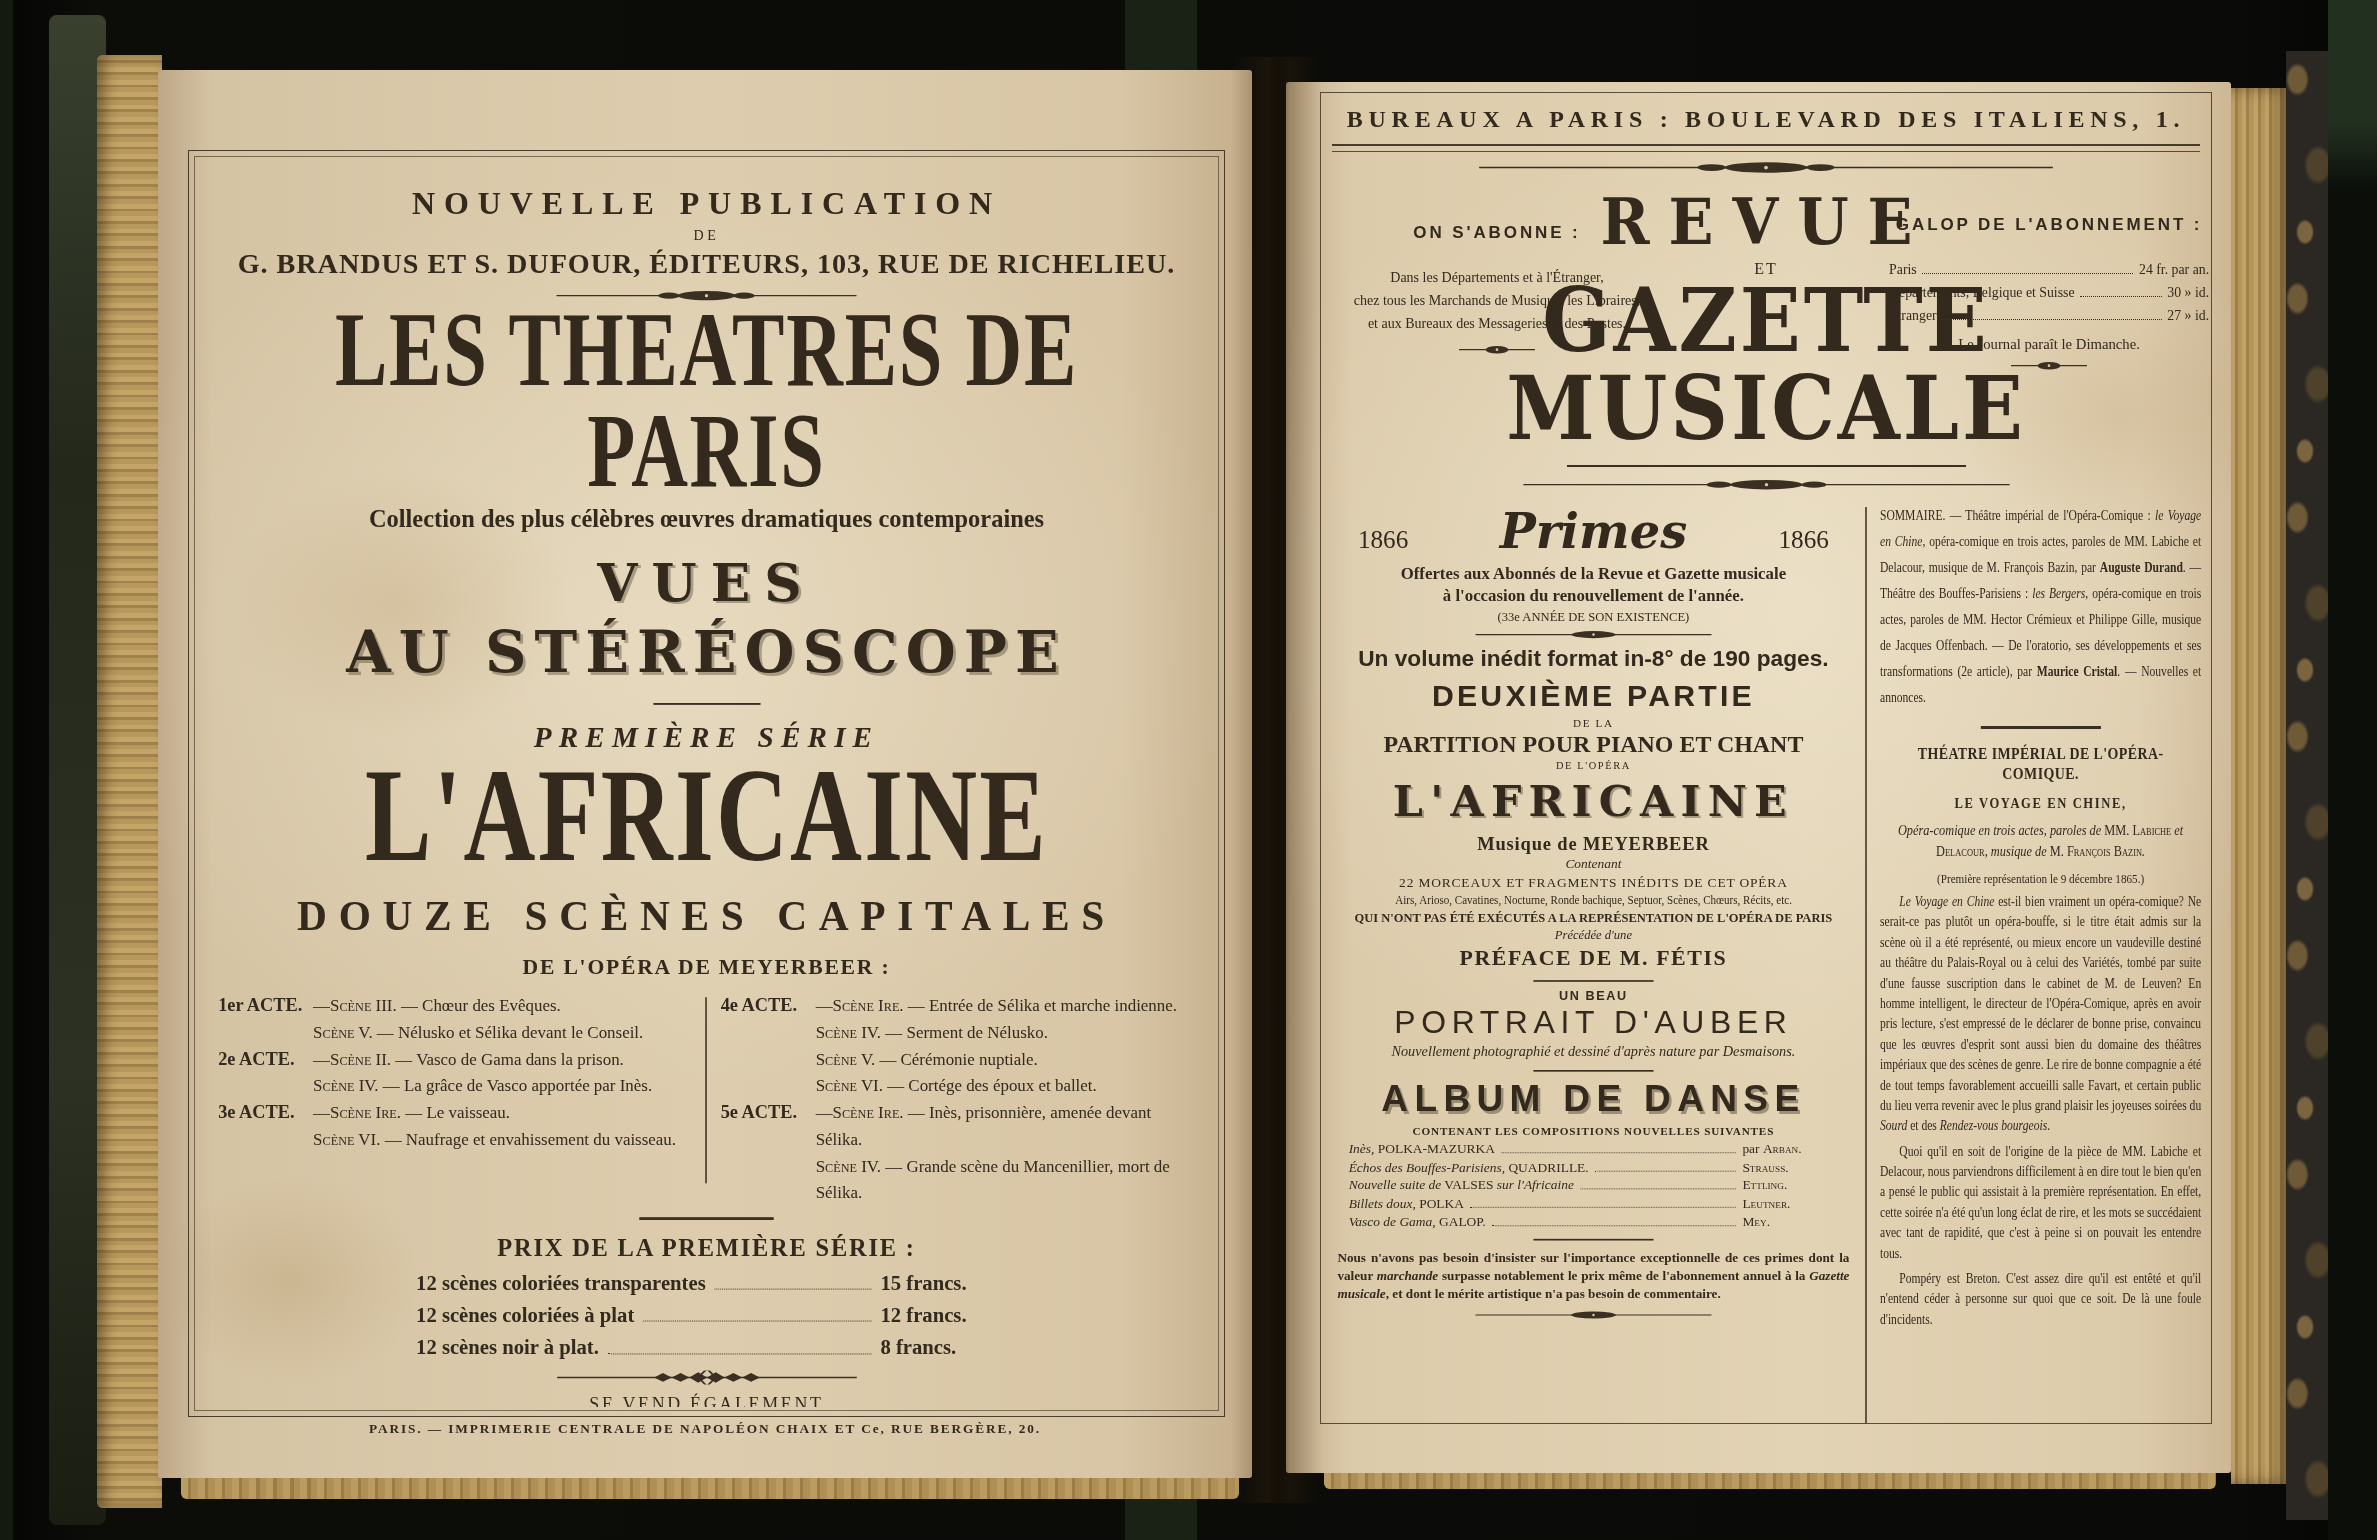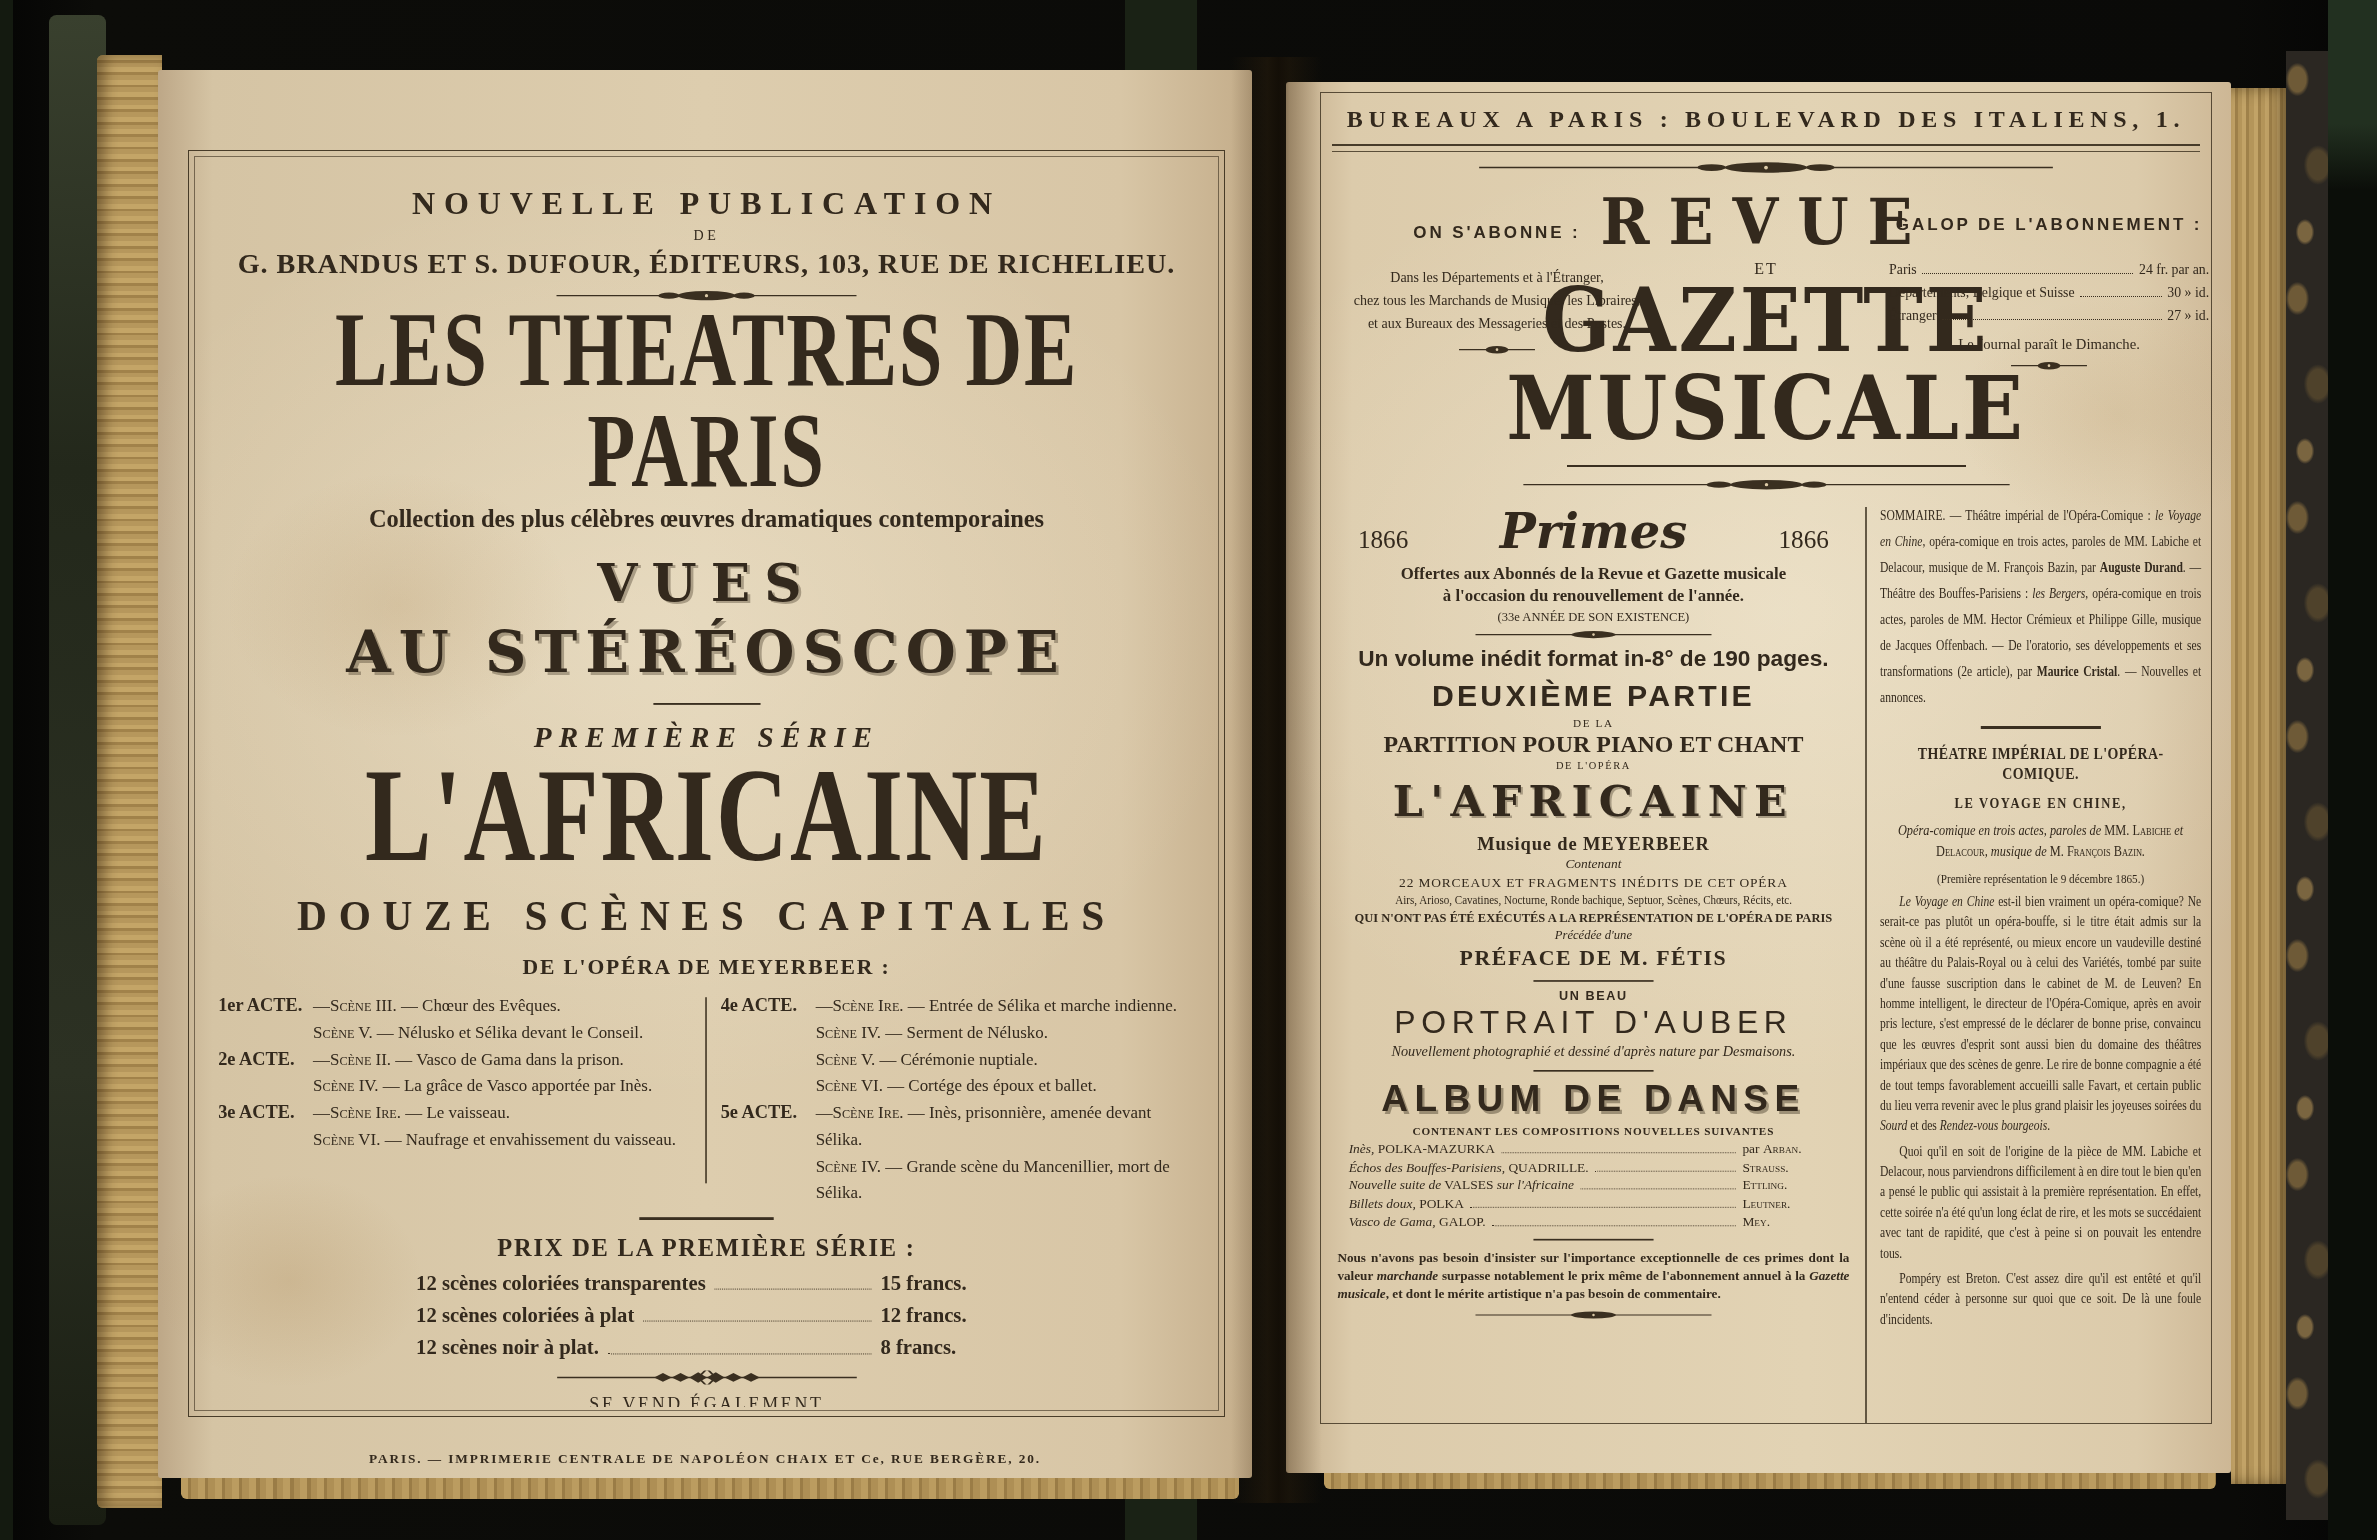--- a/index.html
+++ b/index.html
@@ -79,21 +79,21 @@
   .scenes-col{flex:1;}
   .scenes-divider{width:1.9px;background:rgba(56,45,28,.8);margin:5.7px 15px 25px 13.3px;}
   .scene-row{display:flex;font-size:18px;line-height:28.5px;}
   .scene-act{width:101px;flex:none;font-weight:bold;font-size:19.5px;}
   .scene-body{flex:1;}
   .prix-title{margin-top:15px;font-size:26px;font-weight:bold;letter-spacing:1.9px;}
   .price-row{display:flex;align-items:baseline;width:618px;margin:8.6px auto 0;font-weight:bold;font-size:22px;}
   .price-dots{flex:1;margin:0 9.5px 3.8px;border-bottom:1.9px dotted #3a2f20;}
   .price-val{width:124px;text-align:left;}
   .sevend{margin-top:9.5px;font-size:19px;letter-spacing:2.9px;}
-  .lp-imprint{position:absolute;left:0;right:0;bottom:11px;text-align:center;
+  .lp-imprint{position:absolute;left:0;right:0;bottom:41px;text-align:center;
     font-size:13.3px;font-weight:bold;letter-spacing:1.9px;}
 
   
   .rp-frame{position:absolute;left:34px;right:19px;top:9.5px;bottom:49px;border:1px solid rgba(56,45,28,.8);
     text-align:center;overflow:hidden;}
   .bureau{margin-top:13.3px;font-size:24px;font-weight:bold;letter-spacing:5.7px;}
   .dblrule{margin:11.4px 11.4px 0;height:4.8px;border-top:2.4px solid rgba(56,45,28,.9);border-bottom:1px solid rgba(56,45,28,.8);}
   .issue-row{display:flex;justify-content:space-between;align-items:baseline;padding:0 44px;margin-top:15px;
     font-size:28.5px;font-weight:bold;}
   .issue-row .annee{width:247px;text-align:left;}

